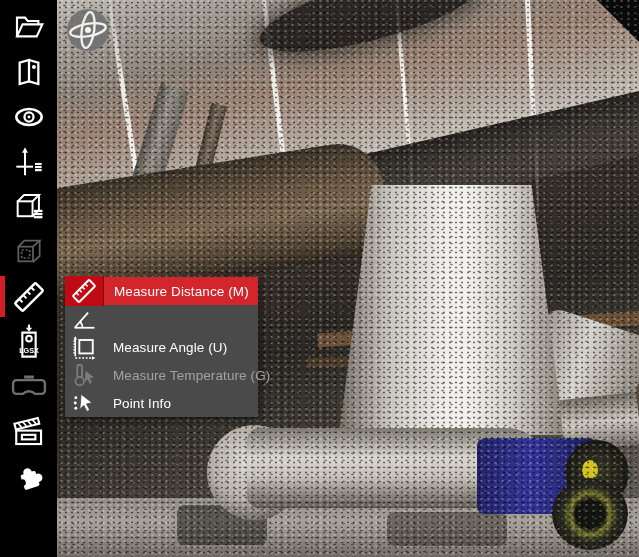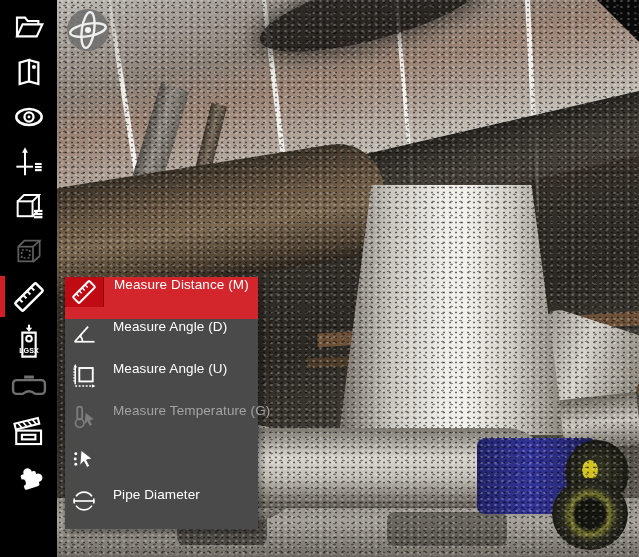--- a/index.html
+++ b/index.html
@@ -116,21 +116,21 @@
     background-size:6px 5px,9px 7px,7px 6px,11px 9px;
     background-position:0 0,3px 2px,1px 4px,5px 1px;
   }
   
   .gizmo{position:absolute;left:8px;top:7px;width:46px;height:46px;z-index:5;}
   
   .menu{
     position:absolute;left:65px;top:277px;width:193px;z-index:50;
     background:#4a4a4a;box-shadow:2px 3px 8px rgba(0,0,0,.45);
   }
-  .menu-item{display:flex;align-items:flex-start;height:42px;}
+  .menu-item{display:flex;align-items:center;height:28px;}
   .mi-icon{
     width:38px;flex:0 0 38px;display:flex;align-items:center;justify-content:center;
   }
   .mi-label{
     flex:1;display:flex;align-items:center;padding-left:10px;
     color:#fff;font-size:13.5px;letter-spacing:.1px;white-space:nowrap;
   }
   .menu-item.selected{background:#d3262c;}
   .menu-item.selected .mi-icon{background:#c00b15;border-right:1px solid rgba(90,0,8,.55);}
   .menu-item.disabled .mi-label{color:#a3a3a3;}
@@ -319,21 +319,20 @@
 
     <div class="menu-item">
       <div class="mi-icon">
         <svg width="28" height="28" viewBox="0 0 24 24" fill="none" stroke="#fff" stroke-width="1.5">
           <path d="M4 19.5 H21"></path>
           <path d="M4 19.5 L15.5 6.5"></path>
           <path d="M10.8 19.5 A7.2 7.2 0 0 0 8.4 14.2"></path>
           <path d="M8.9 12.6 l-1.1 2.4 2.6 -.3 Z" fill="#fff" stroke="none"></path>
         </svg>
       </div>
-      <div class="mi-label">Measure Angle (D)</div>
     </div>
 
     <div class="menu-item">
       <div class="mi-icon">
         <svg width="28" height="28" viewBox="0 0 24 24" fill="none" stroke="#fff">
           <rect x="8" y="6" width="11.5" height="11.5" stroke-width="1.6"></rect>
           <path d="M4.5 20 V4.8" stroke-width="1.3"></path>
           <path d="M4.5 2.5 L3 5.5 h3 Z" fill="#fff" stroke="none"></path>
           <path d="M2.8 7 h1.7 M2.8 9.5 h1.7 M2.8 12 h1.7 M2.8 14.5 h1.7 M2.8 17 h1.7" stroke-width="1"></path>
           <path d="M4.5 21.5 H19.5" stroke-width="1.3" stroke-dasharray="1.6 1.4"></path>
@@ -356,28 +355,18 @@
 
     <div class="menu-item">
       <div class="mi-icon">
         <svg width="28" height="28" viewBox="0 0 24 24">
           <circle cx="5" cy="7.5" r="1.25" fill="#fff"></circle>
           <circle cx="4.5" cy="12" r="1.25" fill="#fff"></circle>
           <circle cx="5" cy="16.5" r="1.25" fill="#fff"></circle>
           <path d="M9.5 4.5 l9.5 7.3 -4.8 1 2.7 5.2 -2.4 1.3 -2.7 -5.2 -3.4 3.5 Z" fill="#fff" stroke="#4a4a4a" stroke-width=".8"></path>
         </svg>
       </div>
-    </div>
-
-    <div class="menu-item">
-      <div class="mi-icon">
-        <svg width="28" height="28" viewBox="0 0 24 24" fill="none" stroke="#fff" stroke-width="1.4">
-          <path d="M5.2 8 a8.2 8.2 0 0 1 13.6 0"></path>
-          <path d="M5.2 16 a8.2 8.2 0 0 0 13.6 0"></path>
-          <path d="M3 12 H21"></path>
-          <path d="M3.6 9.8 v4.4 M20.4 9.8 v4.4"></path>
-        </svg>
-      </div>
-      <div class="mi-label">Pipe Diameter</div>
-    </div>
+      <div class="mi-label">Point Info</div>
+    </div>
+
 
   </div>
 </div>
 
 </body></html>

